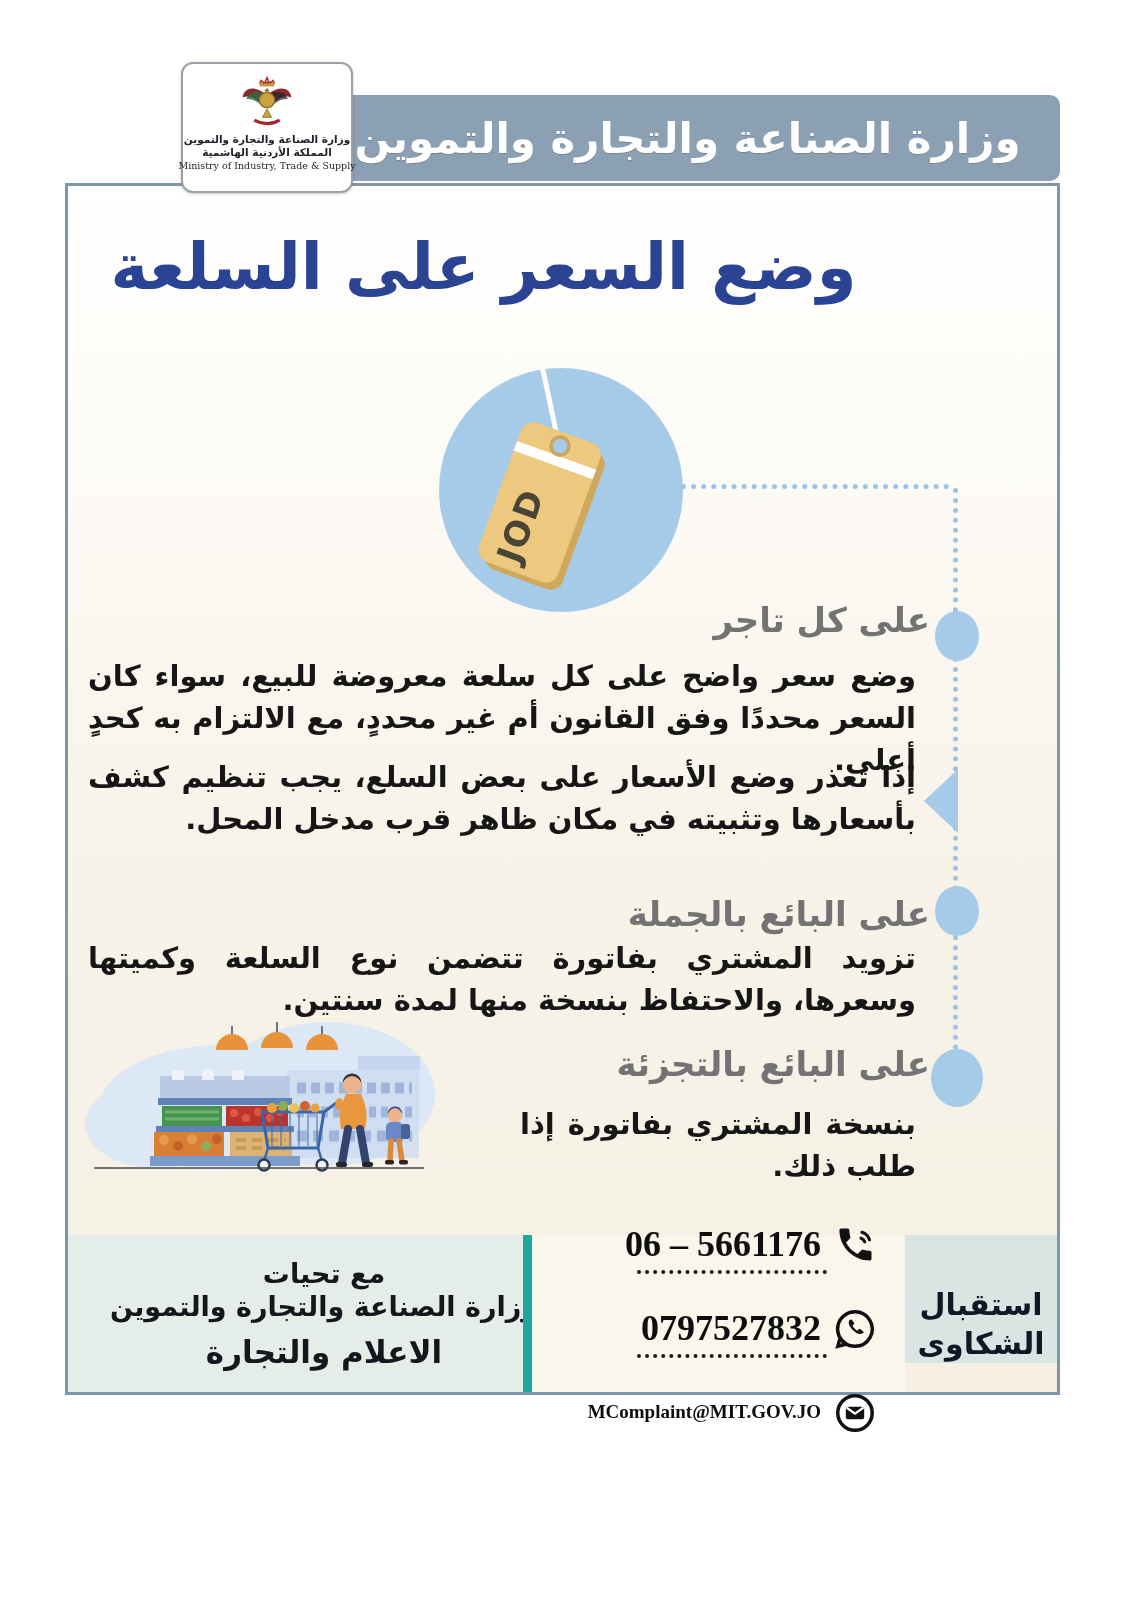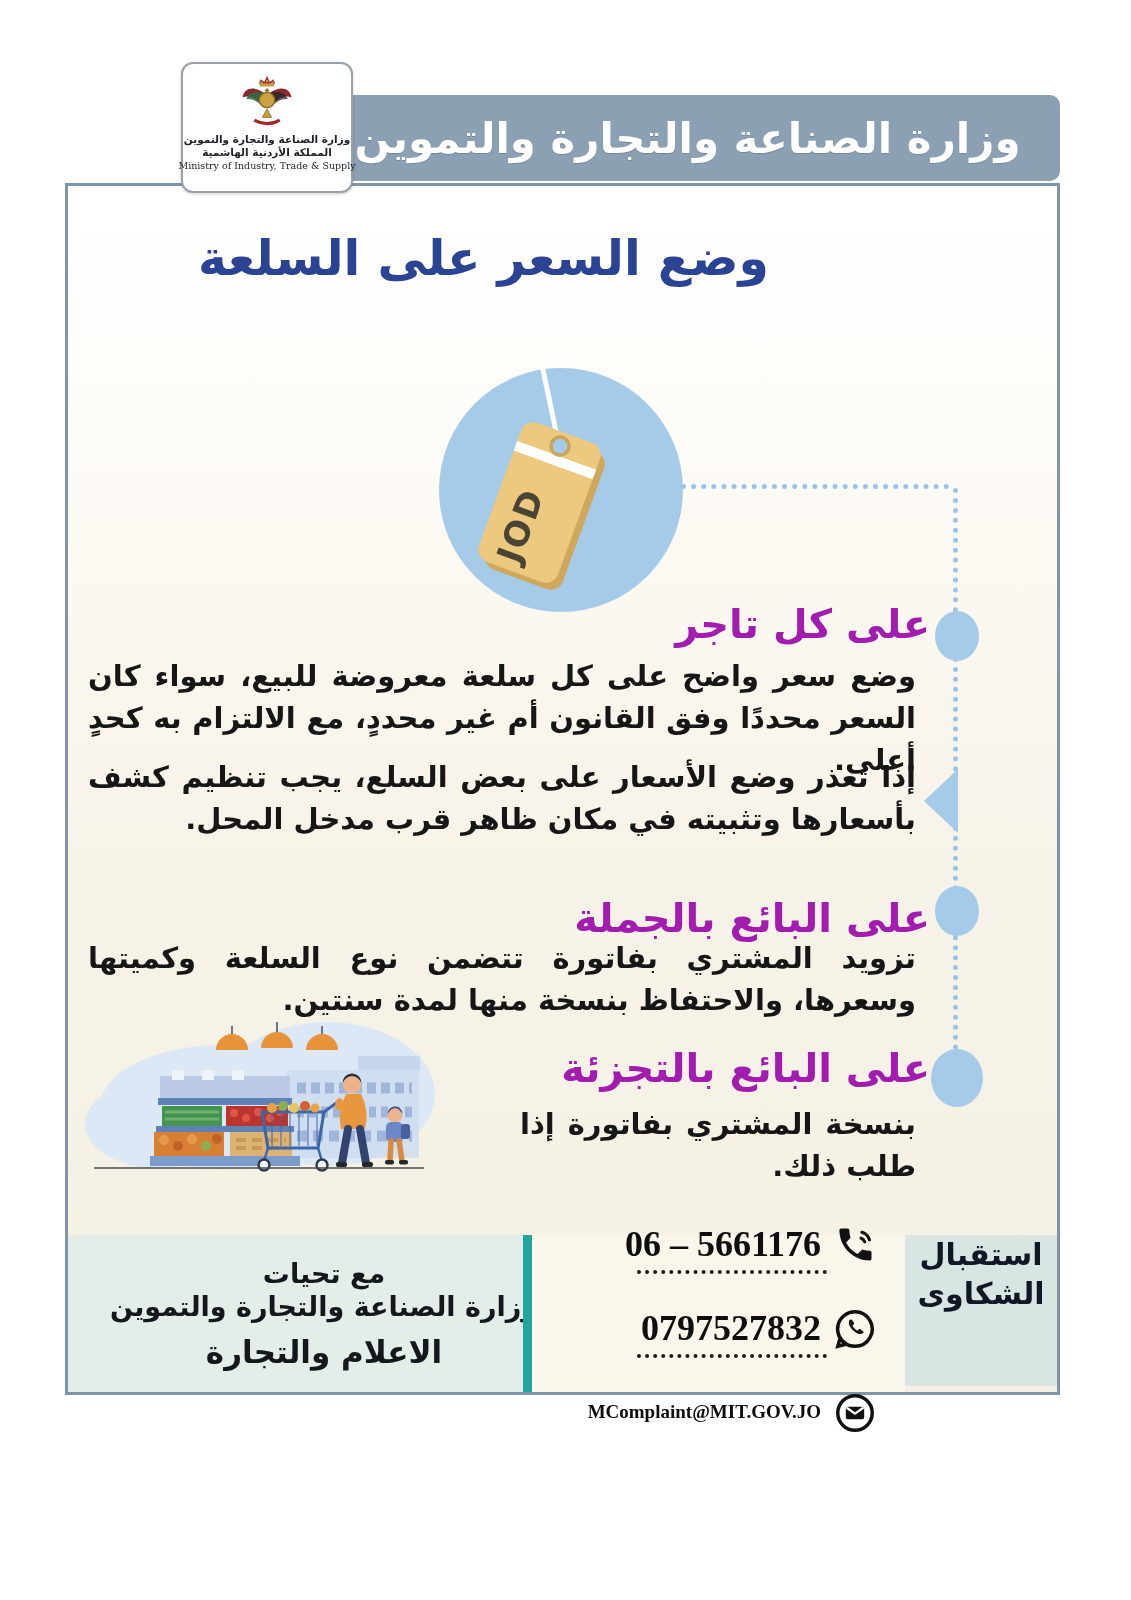--- a/index.html
+++ b/index.html
@@ -32,40 +32,40 @@
 
   
   .frame{
     left:65px;top:183px;width:995px;height:1212px;box-sizing:border-box;
     border:3px solid #7e95aa;
     background:linear-gradient(180deg,#ffffff 0%,#fdfbf6 22%,#f8f3e9 55%,#f5f0e3 100%);
   }
 
   .main-title{
     left:65px;top:232px;width:837px;text-align:center;
-    color:#2a4493;font-size:49px;font-weight:bold;direction:rtl;line-height:1.1;
+    color:#2a4493;font-size:64px;font-weight:bold;direction:rtl;line-height:1.1;
   }
 
   
   .tag-circle{left:439px;top:368px;width:244px;height:244px;}
 
   
   .dot-h{left:681px;top:484px;width:268px;border-top:5px dotted #9ac4e7;}
   .dot-v{left:953px;top:488px;height:592px;border-left:5px dotted #9ac4e7;z-index:1;}
   .bullet{background:#a6cbe9;border-radius:50%;z-index:2;}
   .tri{
     left:924px;top:769px;width:0;height:0;z-index:2;
     border-right:34px solid #a6cbe9;
     border-top:32px solid transparent;border-bottom:32px solid transparent;
   }
 
   
   .sec-h{
     right:201px;text-align:right;direction:rtl;
-    color:#a21caf;font-size:40px;font-weight:bold;line-height:1.1;z-index:3;
+    color:#737373;font-size:34px;font-weight:bold;line-height:1.1;z-index:3;
   }
   .body-p{
     right:215px;left:88px;direction:rtl;text-align:justify;text-align-last:right;
     color:#161616;font-size:29px;font-weight:bold;line-height:1.44;z-index:3;
   }
 
   
   .f-left{
     left:68px;top:1235px;width:512px;height:157px;background:#e4ede8;
     display:flex;flex-direction:column;align-items:center;justify-content:center;
@@ -84,22 +84,22 @@
   .f-num{
     font-family:"Liberation Serif","DejaVu Serif",serif;font-weight:bold;
     color:#0e0e0e;font-size:36px;direction:ltr;white-space:nowrap;line-height:1.05;
   }
   .f-mail{
     font-family:"Liberation Serif","DejaVu Serif",serif;font-weight:bold;
     color:#0e0e0e;font-size:19px;direction:ltr;white-space:nowrap;line-height:1.1;
   }
   .dotsep{width:190px;border-bottom:4px dotted #1b1b1b;margin:3px 50px 3px auto;}
   .f-right{
-    left:905px;top:1235px;width:152px;height:151px;background:#d9e5e3;
-    display:flex;flex-direction:column;align-items:center;justify-content:flex-start;
+    left:905px;top:1235px;width:152px;height:128px;background:#d9e5e3;
+    display:flex;flex-direction:column;align-items:center;justify-content:flex-end;
     z-index:4;
   }
   .f-right .c1,.f-right .c2{font-size:30px;font-weight:bold;color:#101826;direction:rtl;line-height:1.3;}
 
   .ficon{width:44px;height:44px;flex:0 0 auto;}
 </style>
 </head>
 <body>
 
 <div class="page">

